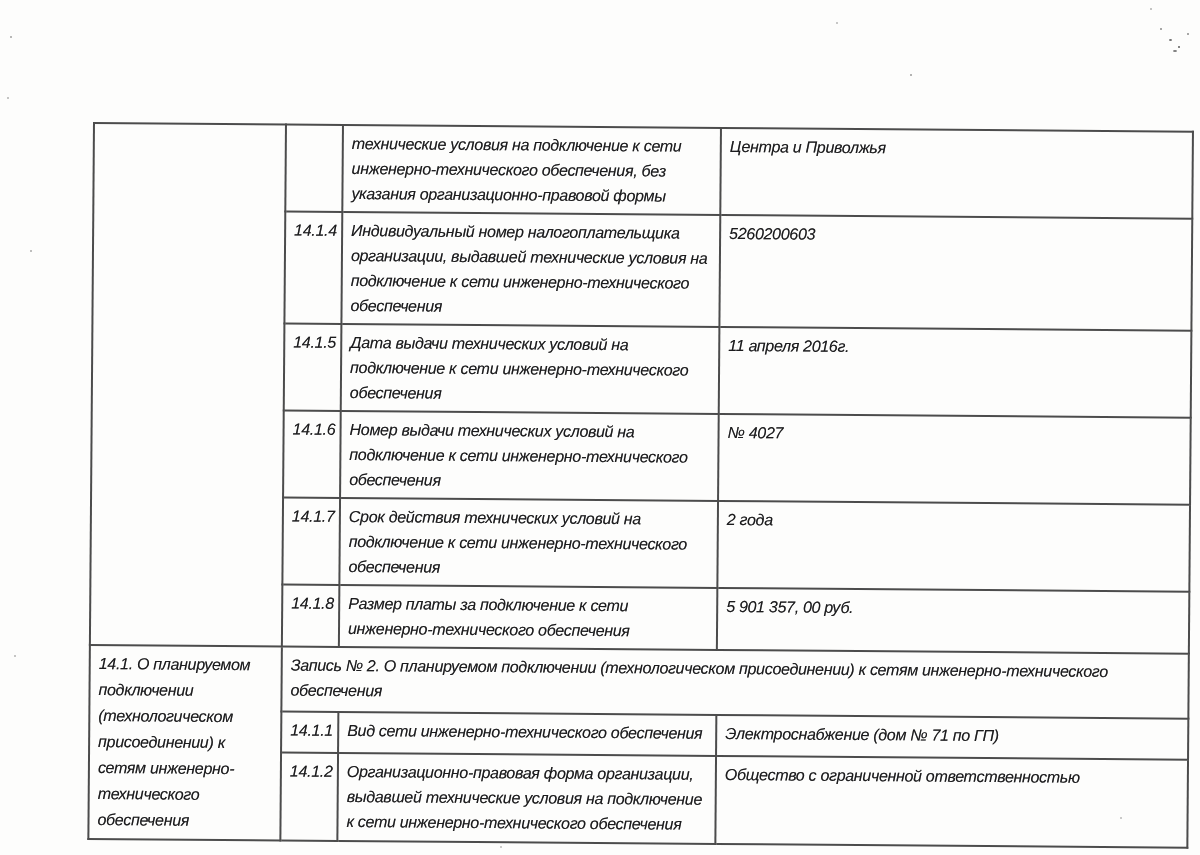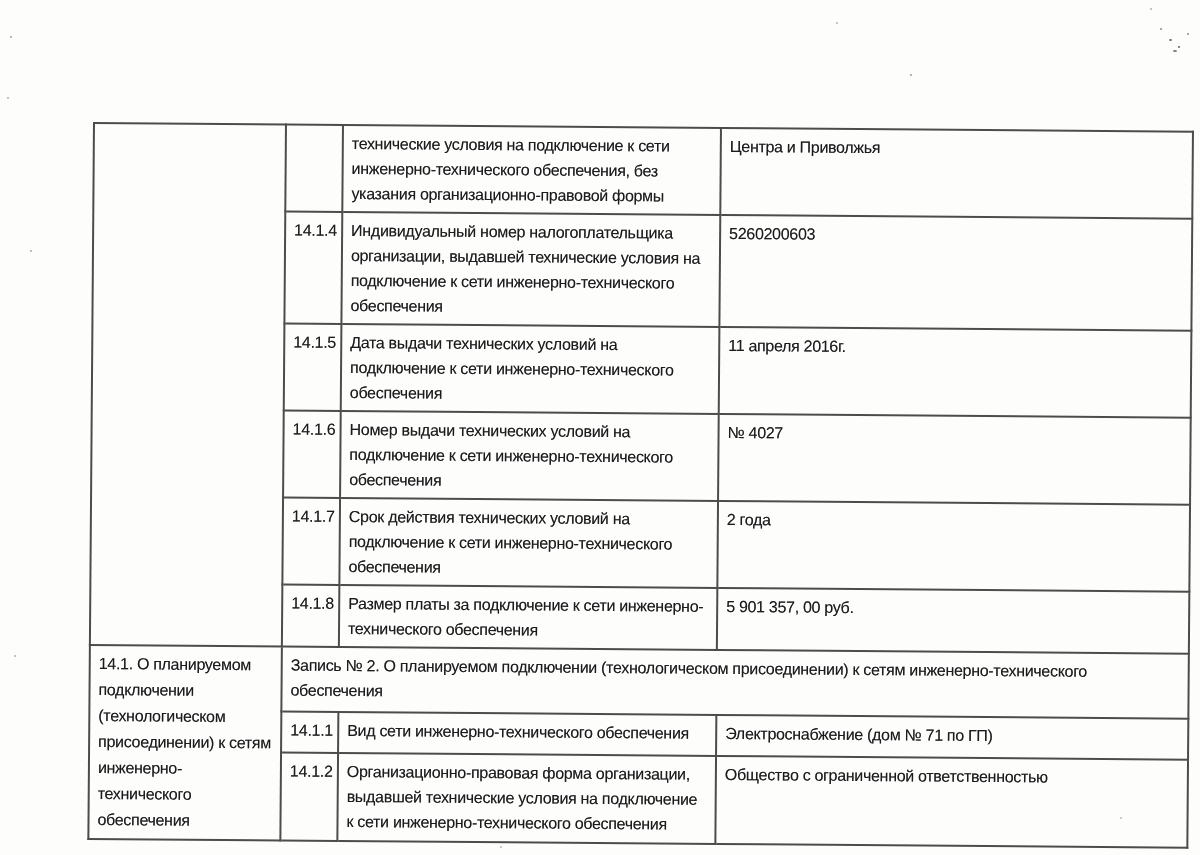--- a/index.html
+++ b/index.html
@@ -2,21 +2,21 @@
 <html lang="ru"><head>
 <meta charset="utf-8">
 <style>
   html,body{margin:0;padding:0;}
   body{
     width:1200px;height:855px;position:relative;overflow:hidden;
     background:#fdfdfc;
     font-family:"Liberation Sans","DejaVu Sans",sans-serif;
     color:#1c1c1e;
   }
-  .page{position:absolute;inset:0;}
+  .page{position:absolute;inset:0;font-style:italic;}
   .table-wrap{
     position:absolute;left:93px;top:122px;
     transform:rotate(0.45deg);transform-origin:0 0;
   }
   table.doc{
     border-collapse:collapse;table-layout:fixed;width:1099px;
     font-size:16px;line-height:25px;letter-spacing:-0.3px;
     color:#1c1c1e;
     text-shadow:0 0 0.5px rgba(25,25,25,0.55);
   }

